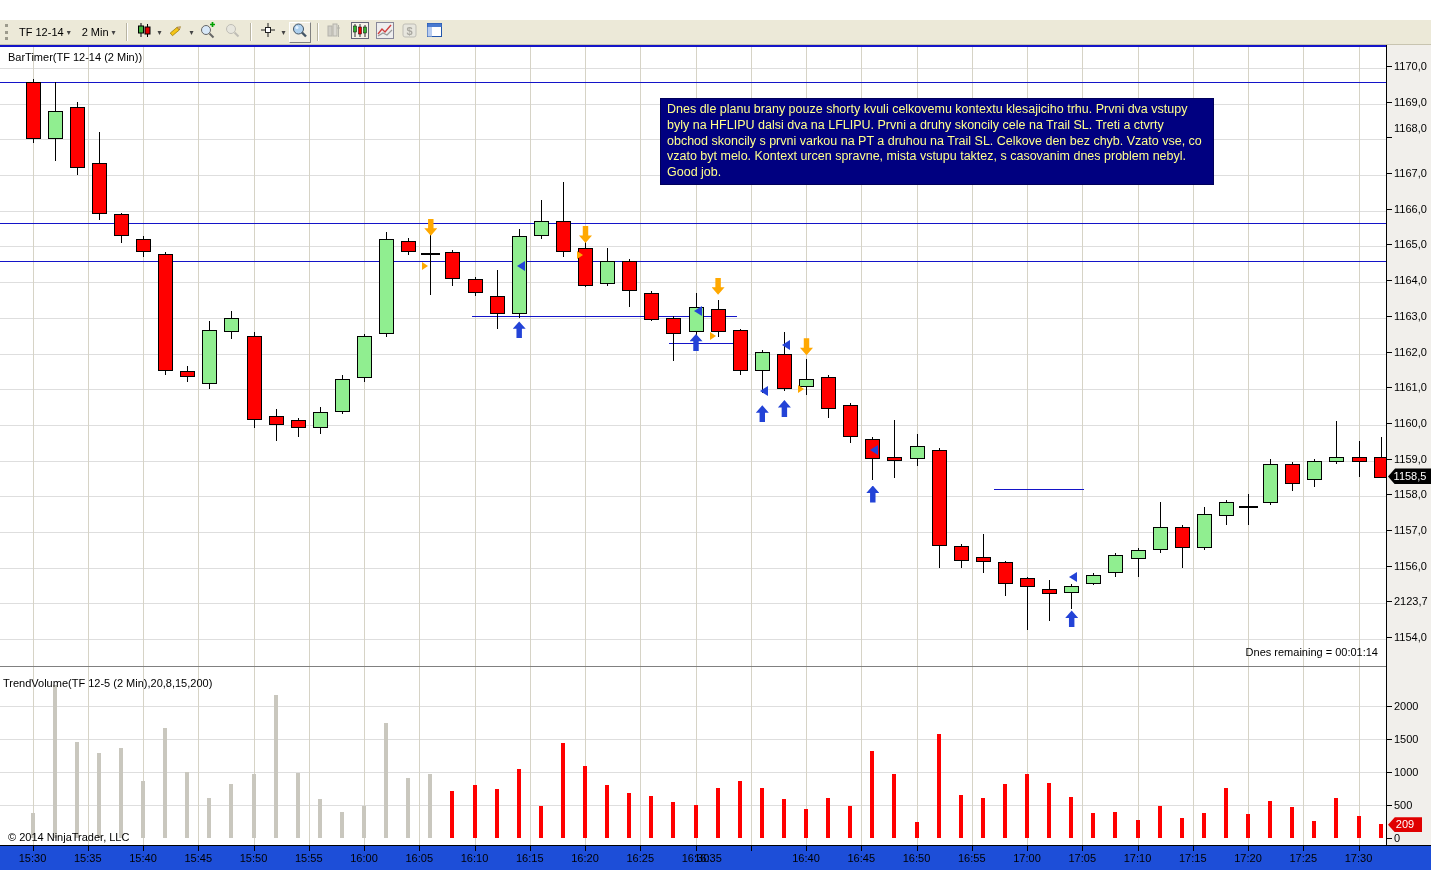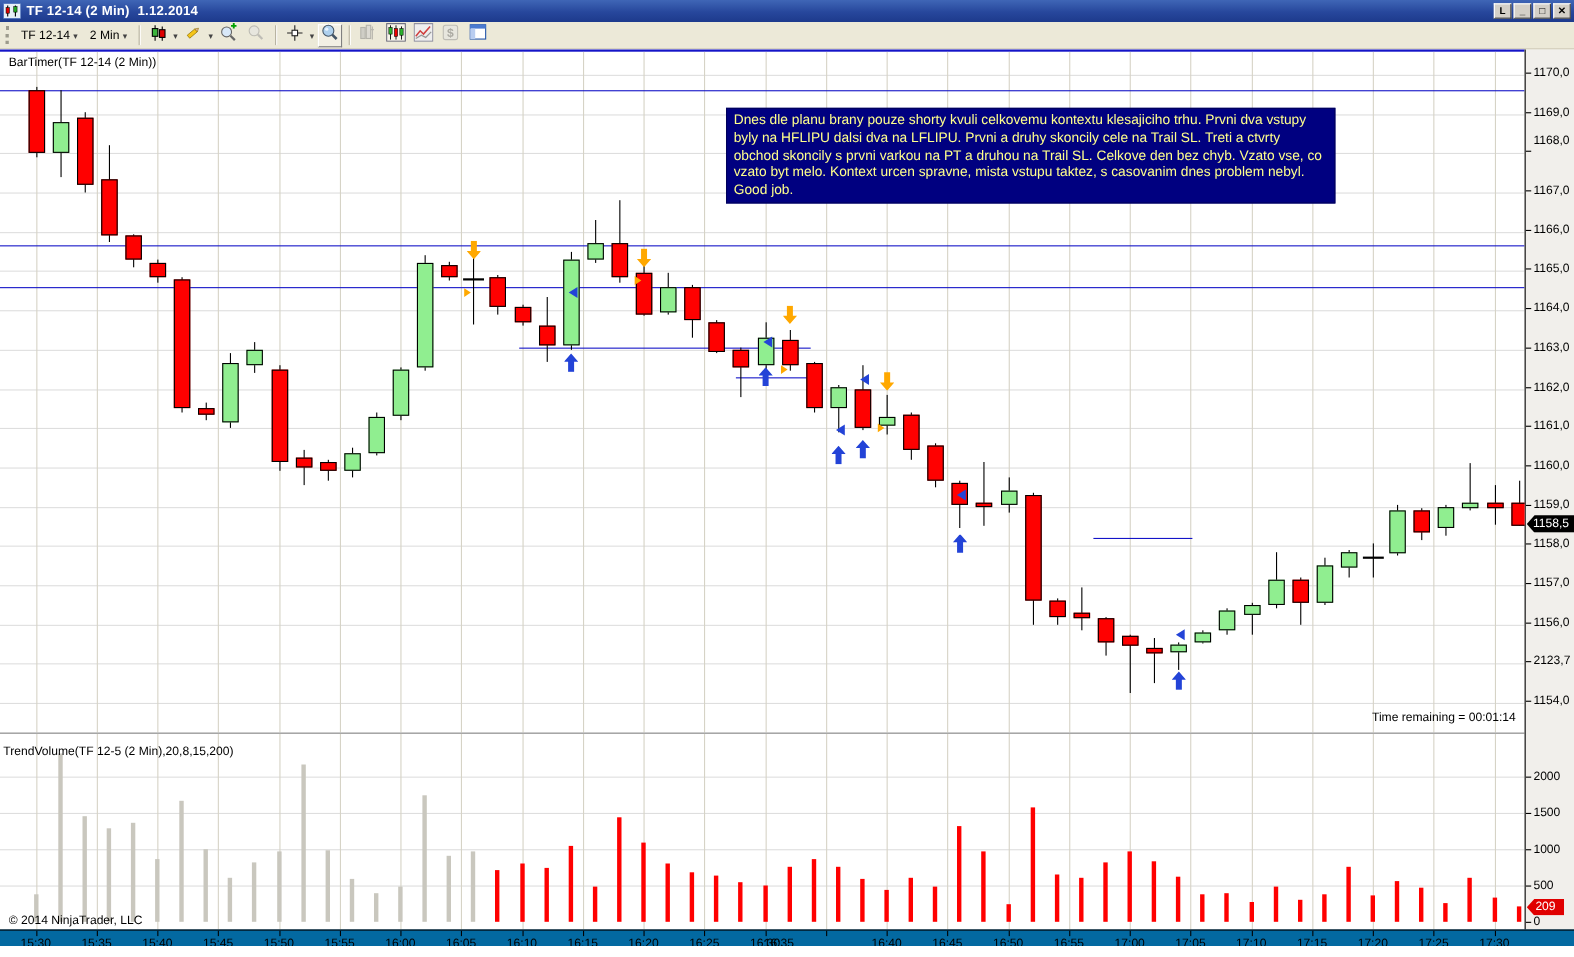--- a/index.html
+++ b/index.html
@@ -29,22 +29,22 @@
   .tb-btn.raised { border:1px solid #fff; border-right-color:#808080; border-bottom-color:#808080; background:#f2efe4; }
   .tb-btn.dis { opacity:.55; }
 
   
   .price-panel { position:absolute; top:45px; left:0; width:1386px; height:621px; background:#fff;
     border-top:2px solid #1414c8; overflow:hidden; }
   .vol-panel { position:absolute; top:666px; left:0; width:1386px; height:179px; background:#fff;
     border-top:1px solid #808080; overflow:hidden; }
   .price-axis { position:absolute; top:45px; left:1386px; width:45px; height:800px;
     background:#f1efeb; border-left:1px solid #000; overflow:hidden; }
-  .time-axis { position:absolute; top:845px; left:0; width:1431px; height:15px;
-    background:#0369a1; border-top:1px solid #000; overflow:hidden; }
+  .time-axis { position:absolute; top:845px; left:0; width:1431px; height:25px;
+    background:#1d4ed8; border-top:1px solid #000; overflow:hidden; }
 
   .panel-label { position:absolute; font-size:11px; color:#000; z-index:7; }
   .grid-h { position:absolute; height:1px; background:#dedede; left:0; width:1386px; }
   .grid-v { position:absolute; width:1px; background:#d6d3c6; top:0; }
   .hline { position:absolute; height:1px; background:#1414c8; z-index:2; }
   .wick { position:absolute; width:1px; background:#000; z-index:3; }
   .body { position:absolute; width:15px; border:1px solid #000; z-index:3; }
   .doji { position:absolute; width:19px; height:2px; background:#000; z-index:3; }
   .vbar { position:absolute; width:4px; z-index:3; }
   .mark { position:absolute; z-index:4; }
@@ -64,38 +64,20 @@
     clip-path:polygon(0 50%, 16% 0, 100% 0, 100% 100%, 16% 100%); }
   .vol-badge { position:absolute; left:1px; width:34px; height:15px; background:#e00000;
     color:#fff; font-size:11px; text-align:center; line-height:15px; z-index:8;
     clip-path:polygon(0 50%, 20% 0, 100% 0, 100% 100%, 20% 100%); }
 </style>
 </head>
 <body>
 
 <div class="window">
 
-  <div class="titlebar">
-    <span class="app-icon">
-      <svg width="16" height="14">
-          <rect x="0" y="0" width="16" height="14" fill="#e8f0f8" stroke="#3a62b5"></rect>
-          <line x1="4" y1="2" x2="4" y2="12" stroke="#000" stroke-width="1"></line>
-          <rect x="2.5" y="4" width="3" height="5" fill="#d00" stroke="#000" stroke-width=".5"></rect>
-          <line x1="11" y1="2" x2="11" y2="12" stroke="#000" stroke-width="1"></line>
-          <rect x="9.5" y="3" width="3" height="5" fill="#2a2" stroke="#000" stroke-width=".5"></rect>
-        </svg>
-    </span>
-    <span class="title-text">TF 12-14 (2 Min)  1.12.2014</span>
-    <span class="win-btns">
-      <span class="win-btn">L</span>
-      <span class="win-btn">_</span>
-      <span class="win-btn">□</span>
-      <span class="win-btn">✕</span>
-    </span>
-  </div>
 
   <div class="toolbar">
     <span class="grip"></span>
     <span class="tb-drop">
       <span>TF 12-14</span>
       <span class="caret">▾</span>
     </span>
     <span class="tb-drop">
       <span>2 Min</span>
       <span class="caret">▾</span>
@@ -186,21 +168,21 @@
             <rect x="1.5" y="1.5" width="14" height="13" fill="#fff" stroke="#2255aa"></rect>
             <rect x="1.5" y="1.5" width="14" height="3.5" fill="#4a7ad0"></rect>
             <rect x="1.5" y="5" width="4.5" height="9.5" fill="#b9cdf0"></rect>
           </svg></span>
     </span>
   </div>
 
   <div class="price-panel" id="pricePanel">
     <span class="panel-label" style="left:8px; top:4px;">BarTimer(TF 12-14 (2 Min))</span>
     <div class="note-box">Dnes dle planu brany pouze shorty kvuli celkovemu kontextu klesajiciho trhu. Prvni dva vstupy byly na HFLIPU dalsi dva na LFLIPU. Prvni a druhy skoncily cele na Trail SL. Treti a ctvrty obchod skoncily s prvni varkou na PT a druhou na Trail SL. Celkove den bez chyb. Vzato vse, co vzato byt melo. Kontext urcen spravne, mista vstupu taktez, s casovanim dnes problem nebyl. Good job.</div>
-    <span class="time-remaining">Time remaining = 00:01:14</span>
+    <span class="time-remaining">Dnes remaining = 00:01:14</span>
   <div class="grid-h" style="top: 21px;"></div>
       <div class="grid-h" style="top: 56.69px;"></div>
       <div class="grid-h" style="top: 92.38px;"></div>
       <div class="grid-h" style="top: 128.07px;"></div>
       <div class="grid-h" style="top: 163.76px;"></div>
       <div class="grid-h" style="top: 199.45px;"></div>
       <div class="grid-h" style="top: 235.14px;"></div>
       <div class="grid-h" style="top: 270.83px;"></div>
       <div class="grid-h" style="top: 306.52px;"></div>
       <div class="grid-h" style="top: 342.21px;"></div>

